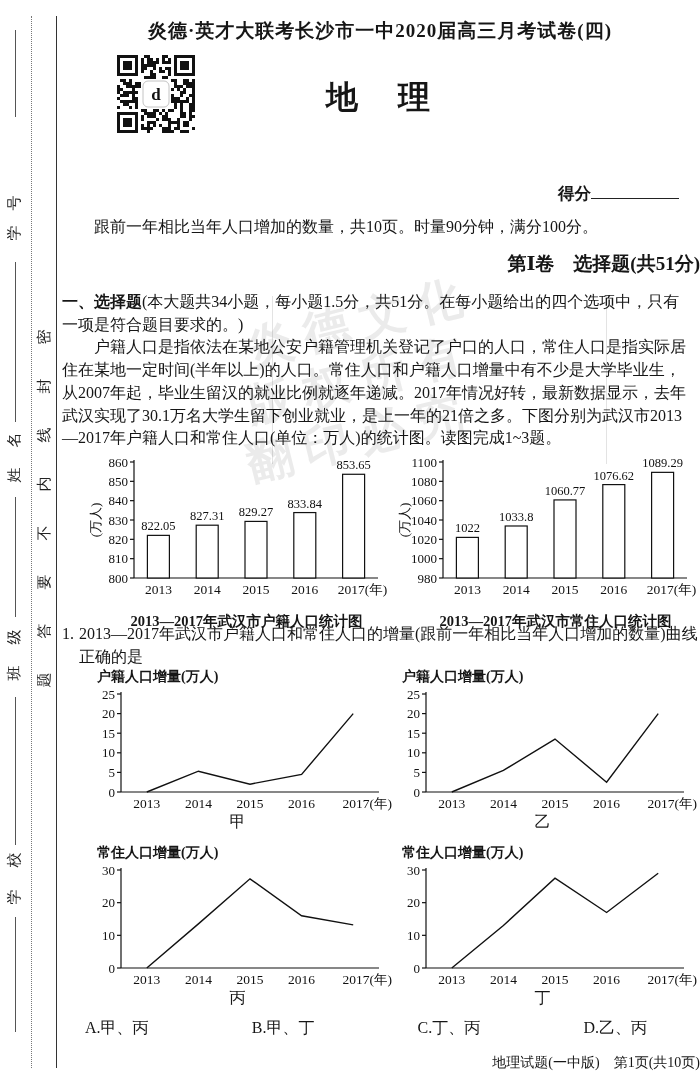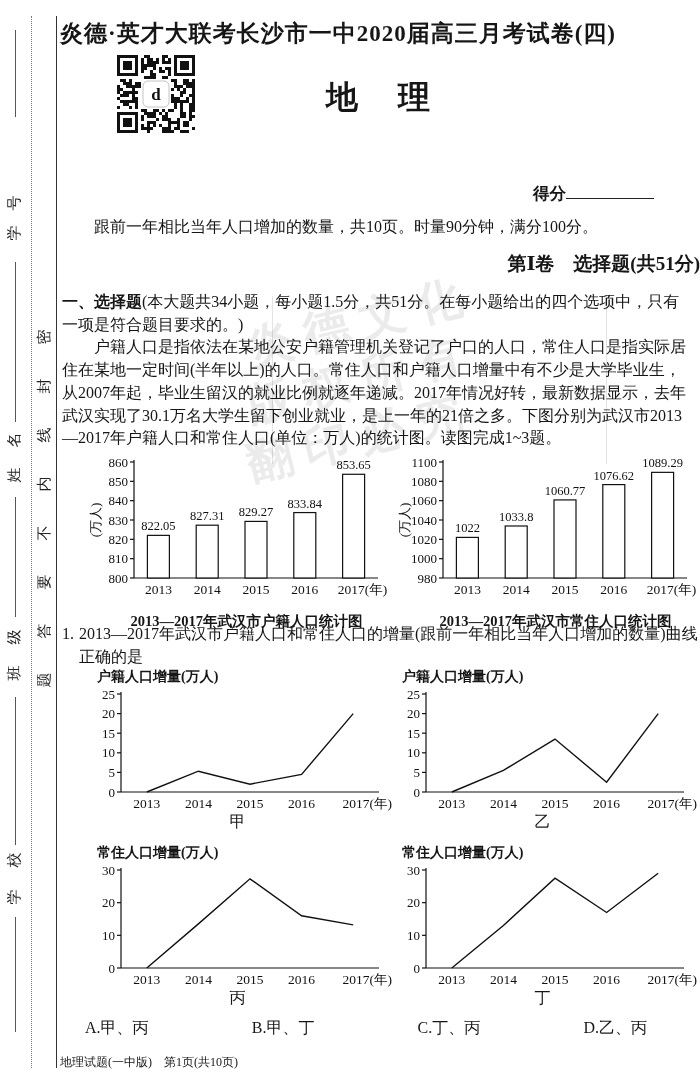--- a/index.html
+++ b/index.html
@@ -14,28 +14,28 @@
   .ul{position:absolute;left:15px;width:0;border-left:1.2px solid #555;}
   
   .watermark{position:absolute;left:258px;top:292px;transform:rotate(-14deg);
              font-size:46px;font-weight:bold;color:rgba(110,110,110,0.14);
              letter-spacing:12px;line-height:1.22;pointer-events:none;}
   .watermark div:nth-child(2){margin-left:-14px;}
   .watermark div:nth-child(3){margin-left:-28px;}
   .fold{position:absolute;width:1px;background:rgba(0,0,0,0.11);top:296px;height:168px;}
   .fold.f1{left:272px}.fold.f2{left:606px}
   
-  .exam-title{position:absolute;left:60px;top:18px;width:640px;margin:0;text-align:left;
-              font-size:23px;font-weight:bold;letter-spacing:1px;}
+  .exam-title{position:absolute;left:60px;top:18px;width:640px;margin:0;text-align:center;
+              font-size:19px;font-weight:bold;letter-spacing:1px;}
   .qr{position:absolute;left:117px;top:55px;width:78px;height:78px;}
   .subject{position:absolute;left:60px;top:76px;width:640px;text-align:center;
            font-size:32px;font-weight:bold;letter-spacing:4px;}
   .subtitle{position:absolute;left:60px;top:144px;width:640px;text-align:center;
             font-size:16.5px;font-weight:bold;}
-  .score{position:absolute;left:533px;top:180px;font-size:16.5px;font-weight:bold;}
+  .score{position:absolute;left:558px;top:180px;font-size:16.5px;font-weight:bold;}
   .score-blank{display:inline-block;width:88px;height:18px;border-bottom:1.5px solid #222;}
   .intro{position:absolute;left:62px;top:217px;width:633px;margin:0;text-indent:2em;font-size:16px;}
   .section{position:absolute;left:60px;top:251px;width:640px;margin:0;text-align:right;
            font-size:19px;font-weight:bold;}
   
   .bodytext{position:absolute;left:62px;top:291px;width:633px;font-size:16px;line-height:1.42;}
   .bodytext p{margin:0;}
   .passage{text-indent:2em;}
   .question{position:absolute;left:62px;top:622px;width:633px;margin:0;font-size:16px;
             line-height:1.45;padding-left:17px;}
@@ -46,21 +46,21 @@
   .chart-title{text-align:center;font-weight:bold;font-size:14.5px;padding-left:18px;margin-top:12px;}
   .line-grid{position:absolute;left:85px;top:668px;width:614px;display:grid;
              grid-template-columns:305px 305px;grid-row-gap:14px;}
   .top-label{font-size:14px;font-weight:bold;padding-left:12px;height:18px;}
   .bottom-label{text-align:center;font-size:16px;height:18px;}
   .chart-canvas svg{overflow:visible;display:block;}
   svg text{font-family:"Liberation Serif","DejaVu Serif",serif;fill:#111;}
   
   .options{position:absolute;left:85px;top:1018px;width:562px;display:flex;
            justify-content:space-between;font-size:16px;}
-  .footer{position:absolute;left:60px;top:1054px;width:640px;text-align:left;font-size:12px;}
+  .footer{position:absolute;left:60px;top:1054px;width:640px;text-align:right;font-size:14px;}
 </style>
 </head>
 <body>
 
 <div class="page">
 
   <div>
     <div class="vline dotted"></div>
     <div class="vline solid"></div>
     <div id="sidebar-fields">

